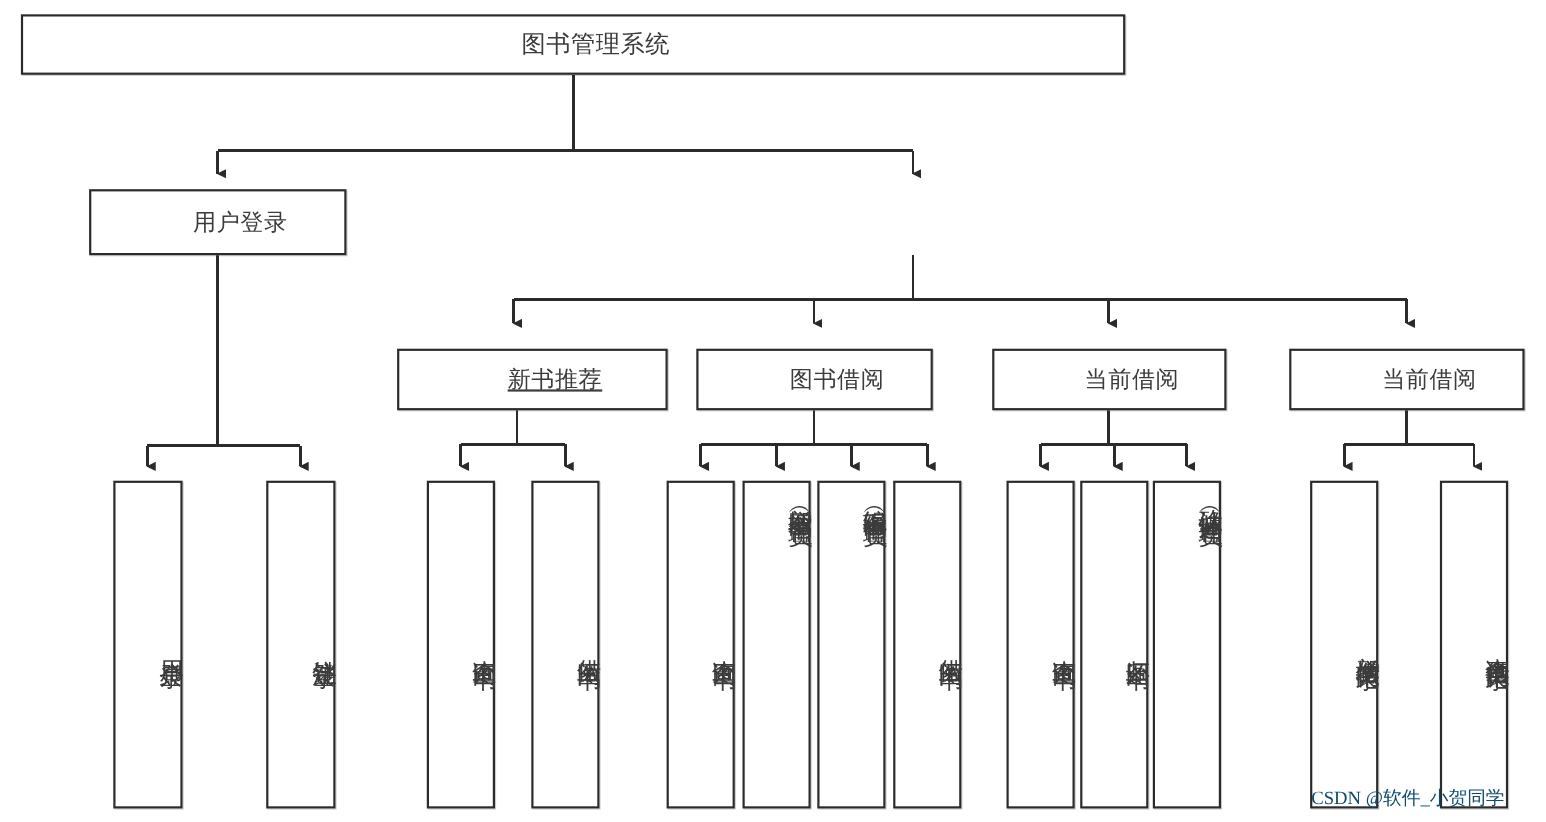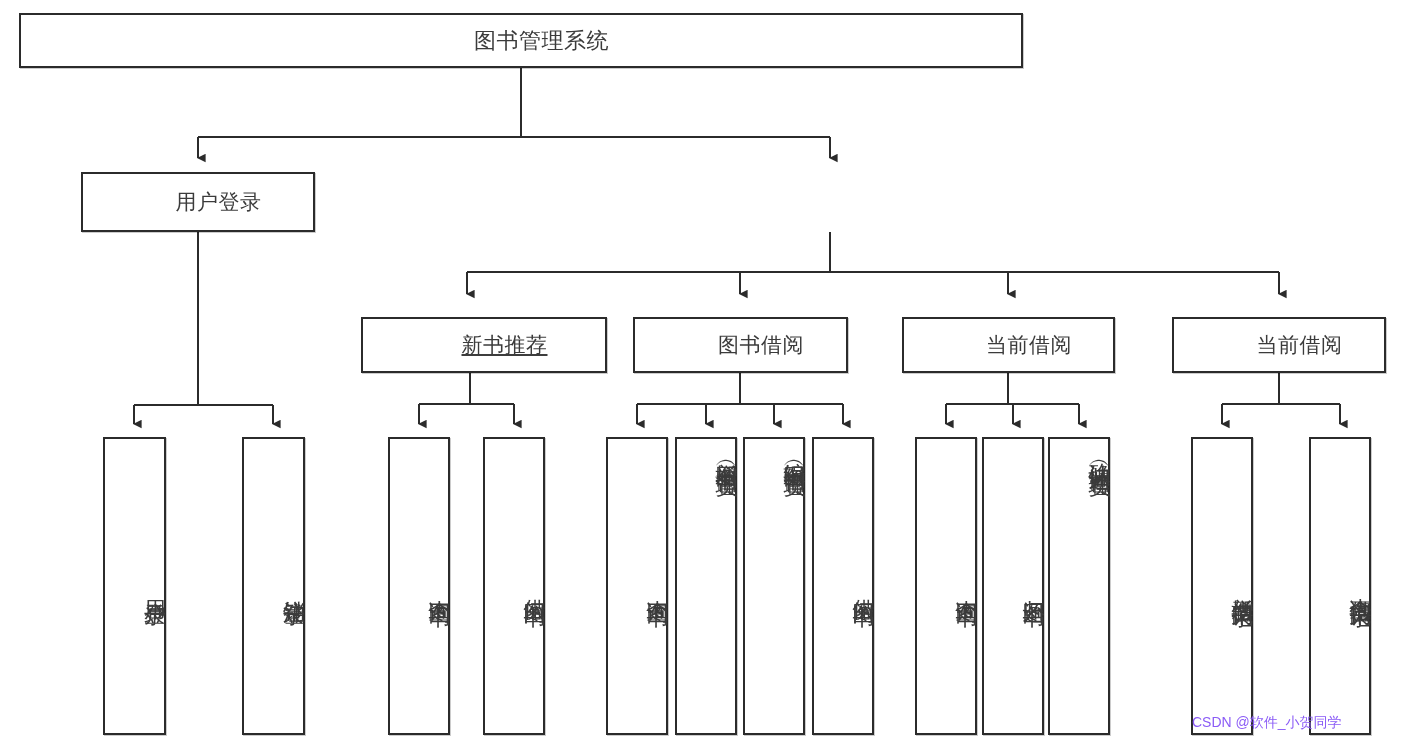--- a/index.html
+++ b/index.html
@@ -68,24 +68,24 @@
     margin: 0 auto;
   }
   .node.vert.align-mid {
     align-items: center;
     padding-top: 0;
   }
   #watermark {
     position: absolute;
     left: 1192px;
     top: 714px;
-    font-size: 14px;
-    color: #8b5cf6;
+    font-size: 17px;
+    color: #0c4a6e;
     white-space: nowrap;
-    font-family: Liberation Sans, sans-serif;
+    font-family: Liberation Serif, serif;
   }
 </style>
 </head>
 <body>
 
 <div id="diagram-canvas">
 
   <svg id="connector-layer" viewBox="0 0 1405 747" xmlns="http://www.w3.org/2000/svg">
     <defs>
       <marker id="arrowhead" markerWidth="9" markerHeight="9" refX="4.2" refY="7.6" orient="auto" markerUnits="userSpaceOnUse">

